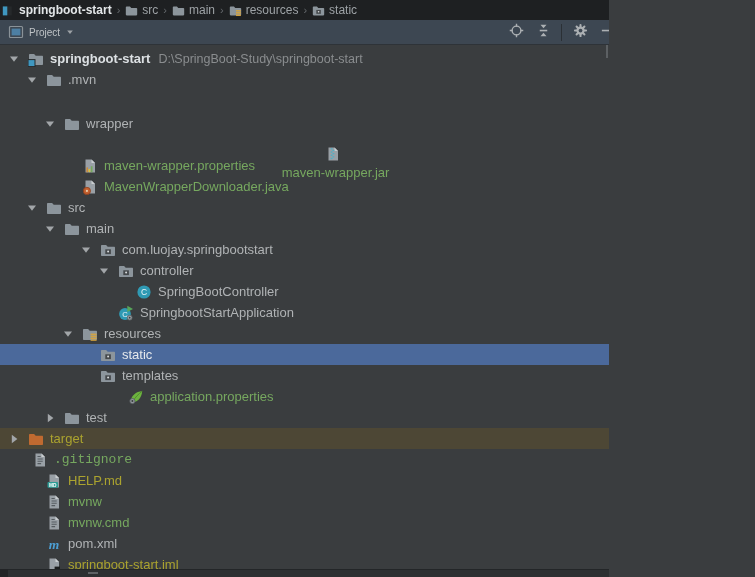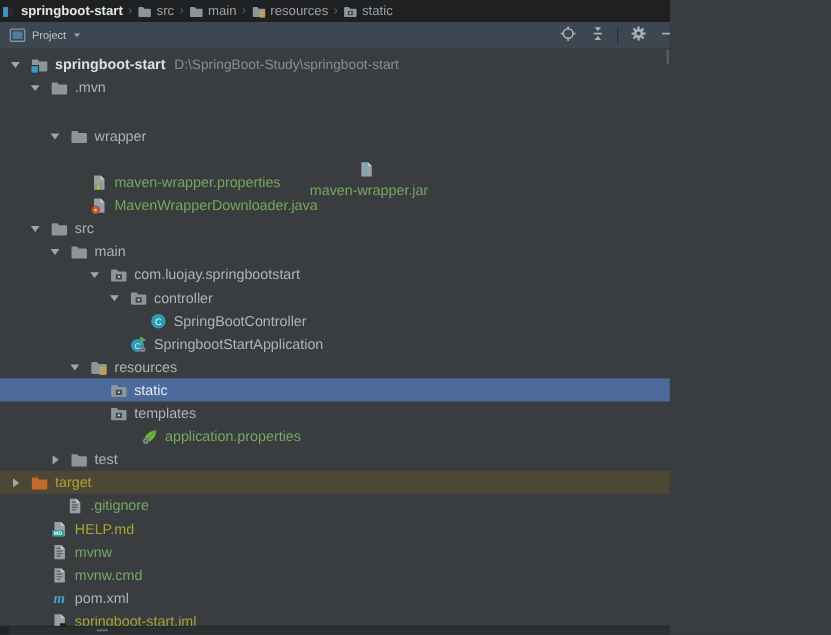--- a/index.html
+++ b/index.html
@@ -414,21 +414,21 @@
             <path d="M3.8 1.8l5.6 4.2-5.6 4.2z" fill="#A2A6A9"></path>
           </svg>
         </span>
         <span class="nicon">
           <svg viewBox="0 0 16 16">
             <path d="M1 4c0-.6.4-1 1-1h4.1l1.6 1.8H14c.6 0 1 .4 1 1V13c0 .6-.4 1-1 1H2c-.6 0-1-.4-1-1z" fill="#C06A30"></path>
           </svg>
         </span>
         <span class="lbl olive">target</span>
       </div>
-      <div class="row" style="padding-left: 40px;">
+      <div class="row" style="padding-left: 12px; font-family: Liberation Mono, monospace;">
         <span class="arrow"></span>
         <span class="nicon">
           <svg viewBox="0 0 16 16">
             <path d="M3.5 1.5h6L13 5v9.5H3.5z" fill="#99A0A6"></path>
             <path d="M9.5 1.5 13 5H9.5z" fill="#C9CDD0"></path>
             <path d="M5.5 4.5h3.2M5.5 7h5.2M5.5 9.3h5.2M5.5 11.6h3.6" stroke="#555B60" stroke-width="1.1"></path>
           </svg>
         </span>
         <span class="lbl green">.gitignore</span>
       </div>

